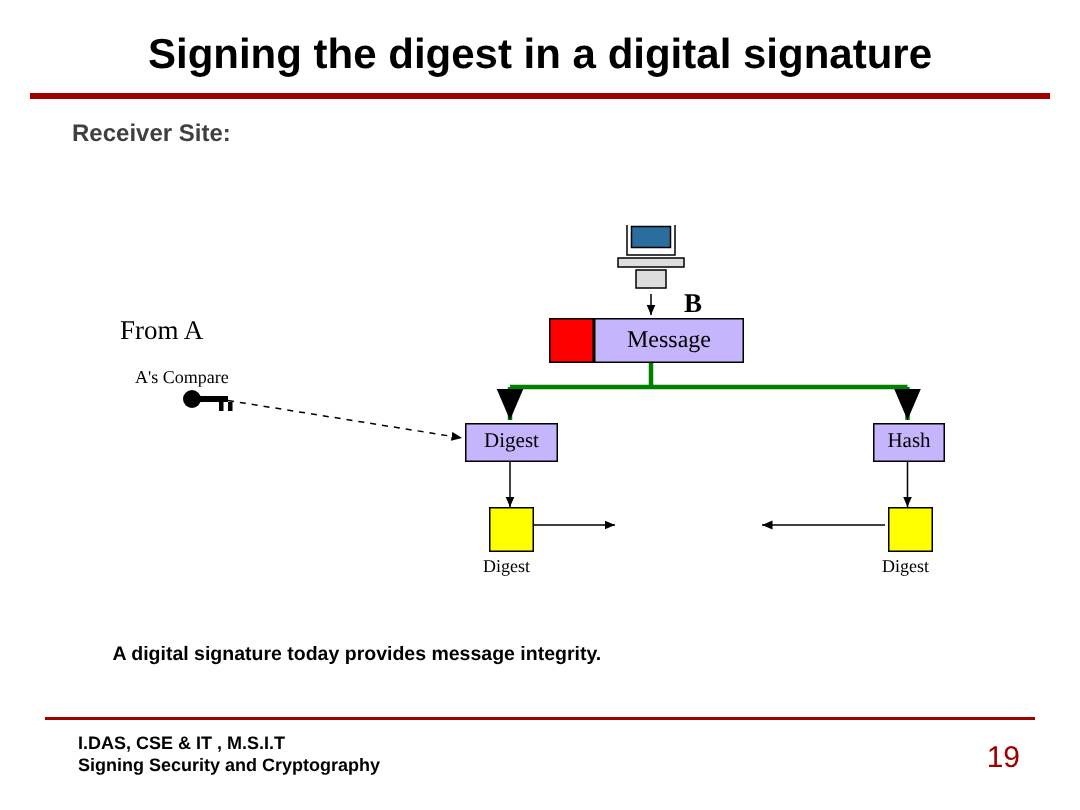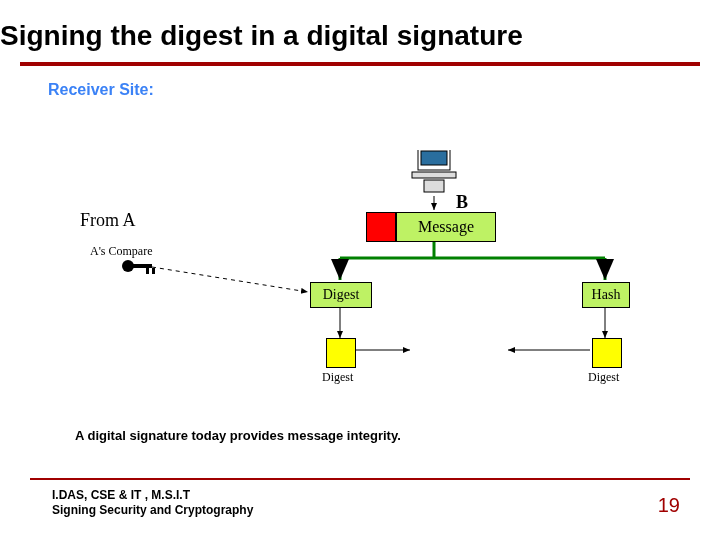--- a/index.html
+++ b/index.html
@@ -1,22 +1,22 @@
 <!DOCTYPE html>
 <html><head>
 <meta charset="utf-8">
 <style>
   html,body{margin:0;padding:0;width:720px;height:540px;background:#fff;font-family:"Trebuchet MS","Comic Sans MS",sans-serif;position:relative}
-  .title{font-size:28px;font-weight:bold;color:#000;text-align:left;margin-top:20px}
+  .title{font-size:28px;font-weight:bold;color:#000;text-align:center;margin-top:20px}
   .hr{border-top:4px solid #a00000;width:680px;margin:10px auto 0}
-  .subtitle{font-size:16px;font-weight:bold;color:#3b82f6;margin:15px 0 0 48px}
+  .subtitle{font-size:16px;font-weight:bold;color:#404040;margin:15px 0 0 48px}
   .diagram{position:absolute;top:150px;left:40px;width:640px;height:240px}
   .lbl{position:absolute;font-family:"Times New Roman",serif;font-size:18px;color:#000}
   .small{position:absolute;font-family:"Times New Roman",serif;font-size:12px;color:#000}
-  .box{position:absolute;background:#bef264;border:1px solid #000;font-family:"Times New Roman",serif;font-size:16px;display:flex;align-items:center;justify-content:center}
+  .box{position:absolute;background:#c4b5fd;border:1px solid #000;font-family:"Times New Roman",serif;font-size:16px;display:flex;align-items:center;justify-content:center}
   .redsq{position:absolute;background:#f00;border:1px solid #000}
   .yelsq{position:absolute;background:#ff0;border:1px solid #000}
   .caption{position:absolute;top:428px;left:75px;font-family:"Trebuchet MS",sans-serif;font-weight:bold;font-size:13px;color:#000}
   .footer-hr{position:absolute;top:478px;left:30px;width:660px;border-top:2px solid #a00000}
   .footer-l{position:absolute;top:488px;left:52px;font-family:Liberation Sans, sans-serif;font-weight:bold;font-size:12px;color:#000;line-height:1.25}
   .footer-r{position:absolute;top:494px;right:40px;font-family:"Trebuchet MS",sans-serif;font-size:20px;color:#a00000}
   svg.lines{position:absolute;top:0;left:0}
 </style>
 </head>
 <body>

